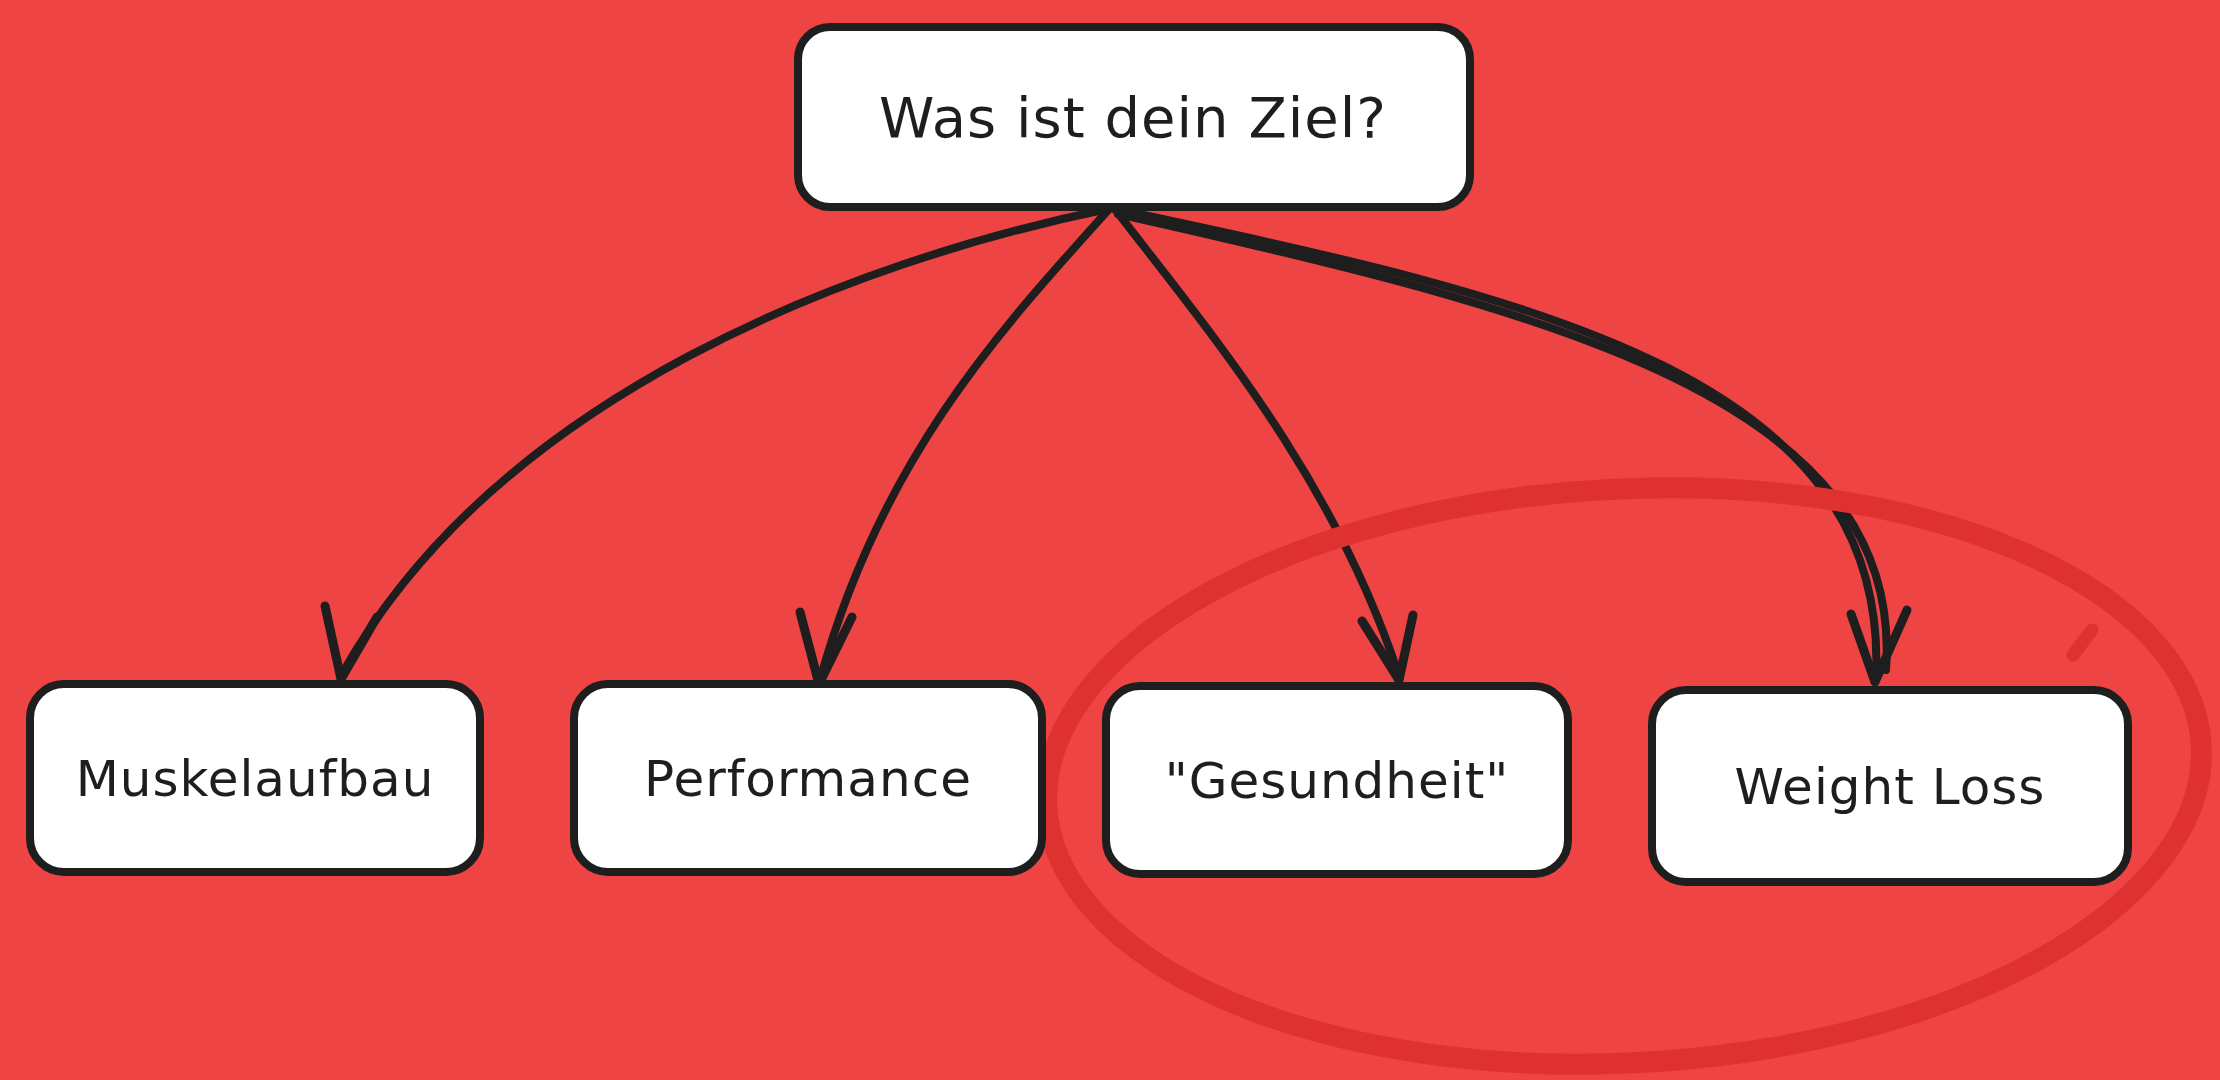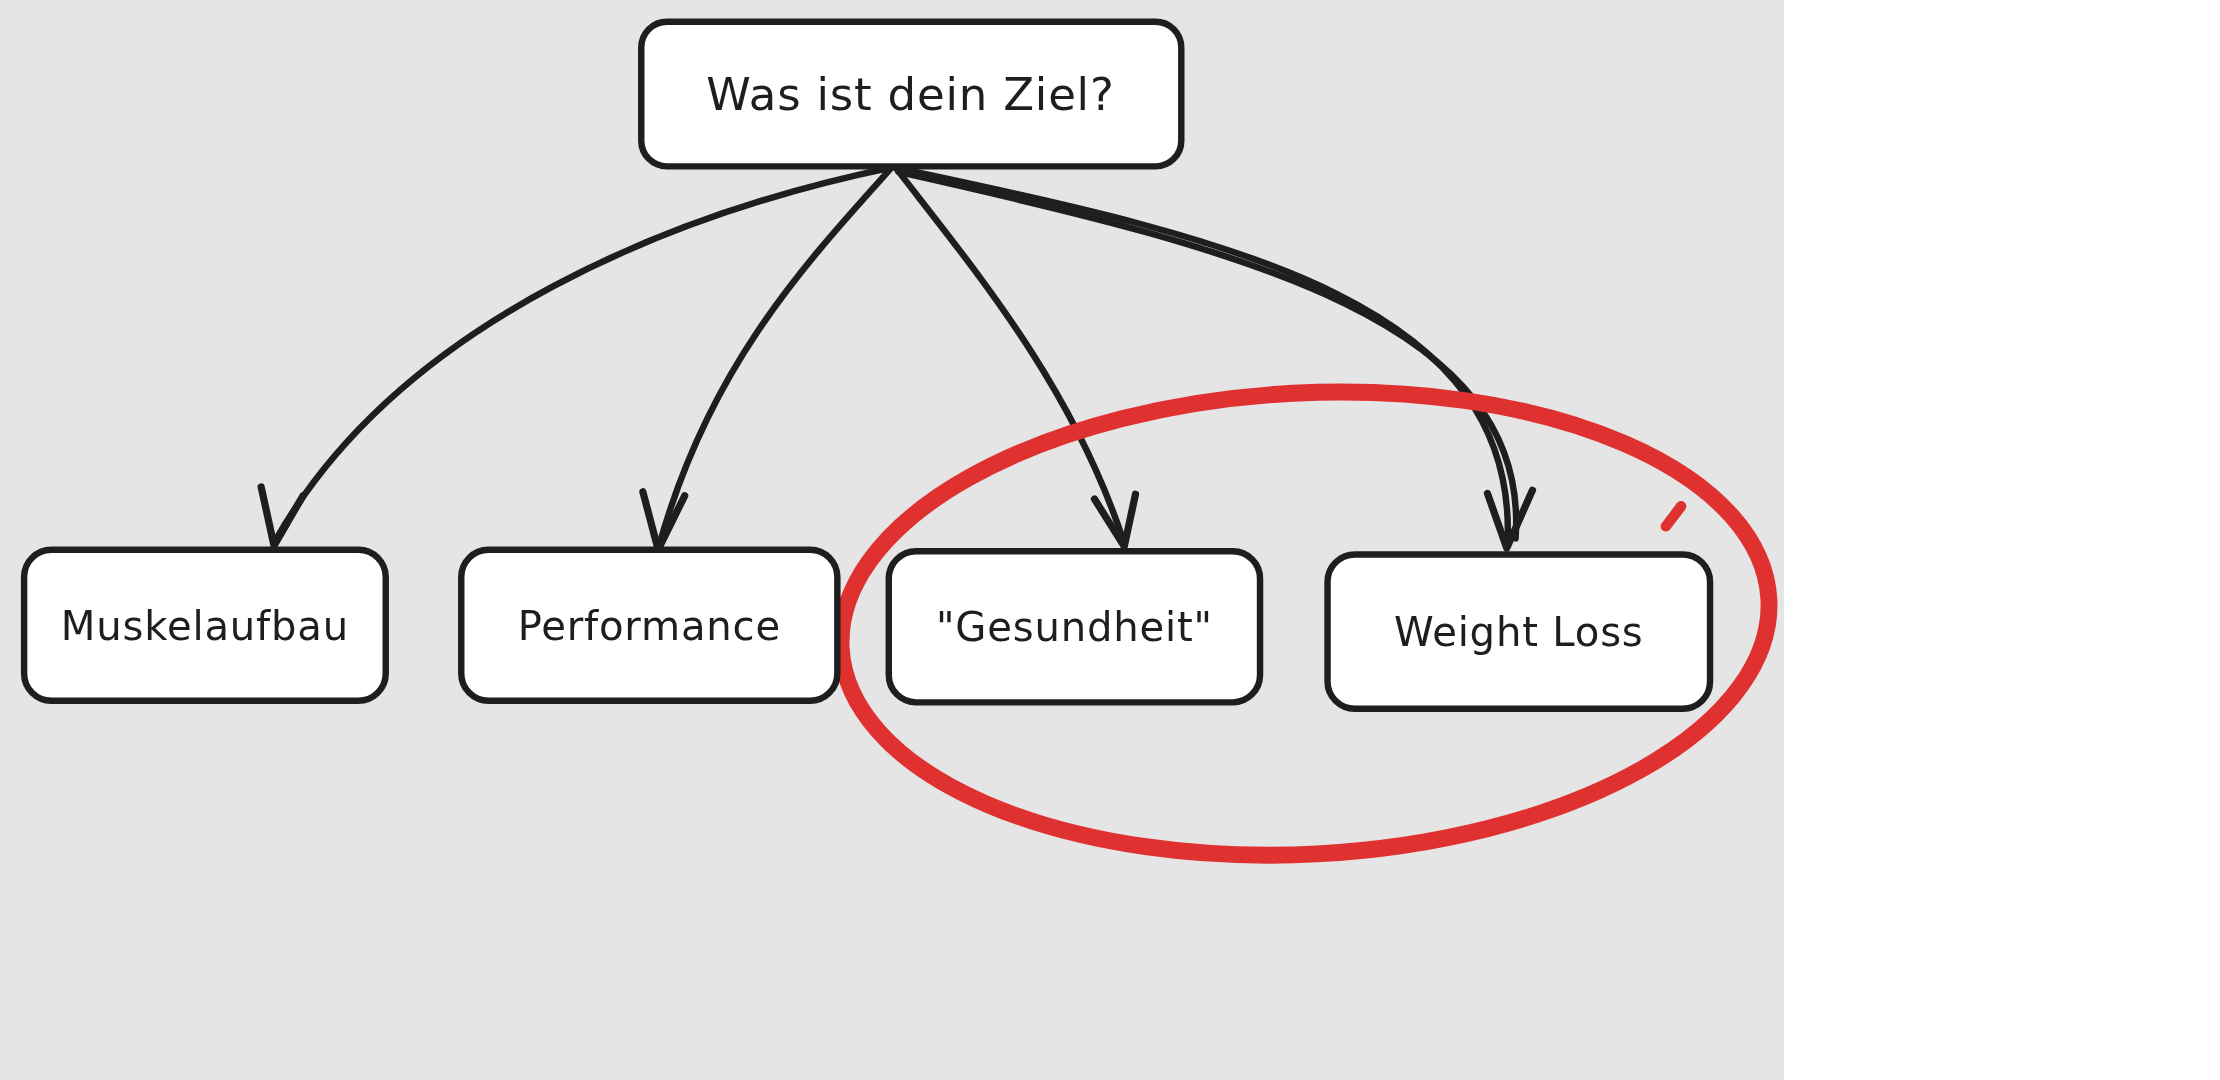--- a/index.html
+++ b/index.html
@@ -1,20 +1,20 @@
 <!DOCTYPE html>
 <html><head>
 <meta charset="utf-8">
 <style>
   html, body { margin: 0; padding: 0; background: #ffffff; }
   .stage {
     position: relative;
-    width: 1784px;
+    width: 2220px;
     height: 1080px;
-    background: #e5e5e5;
+    background: #ef4444;
     overflow: hidden;
   }
   svg.diagram { position: absolute; inset: 0; display: block; }
   .node-box {
     fill: #ffffff;
     stroke: #1e1e1e;
     stroke-width: 8;
   }
   .edge {
     fill: none;

